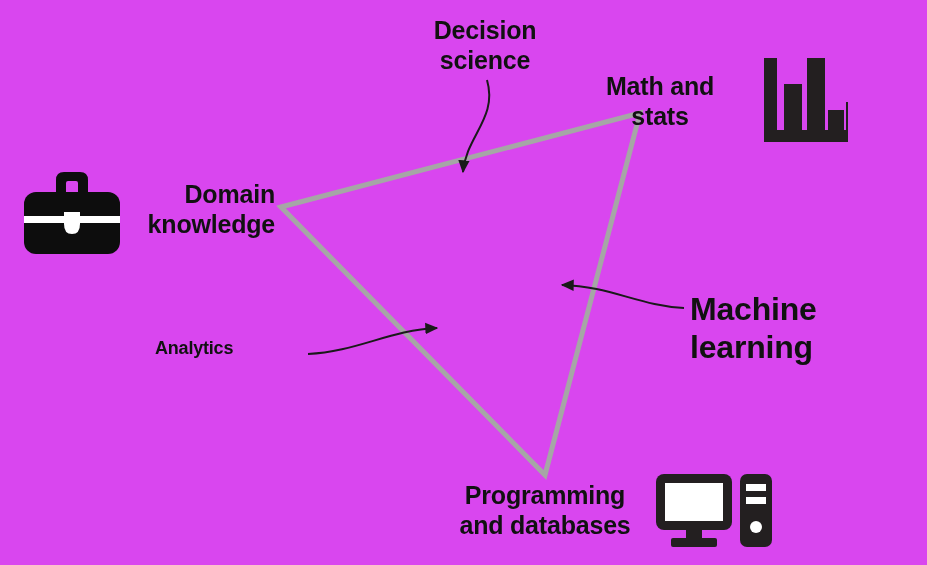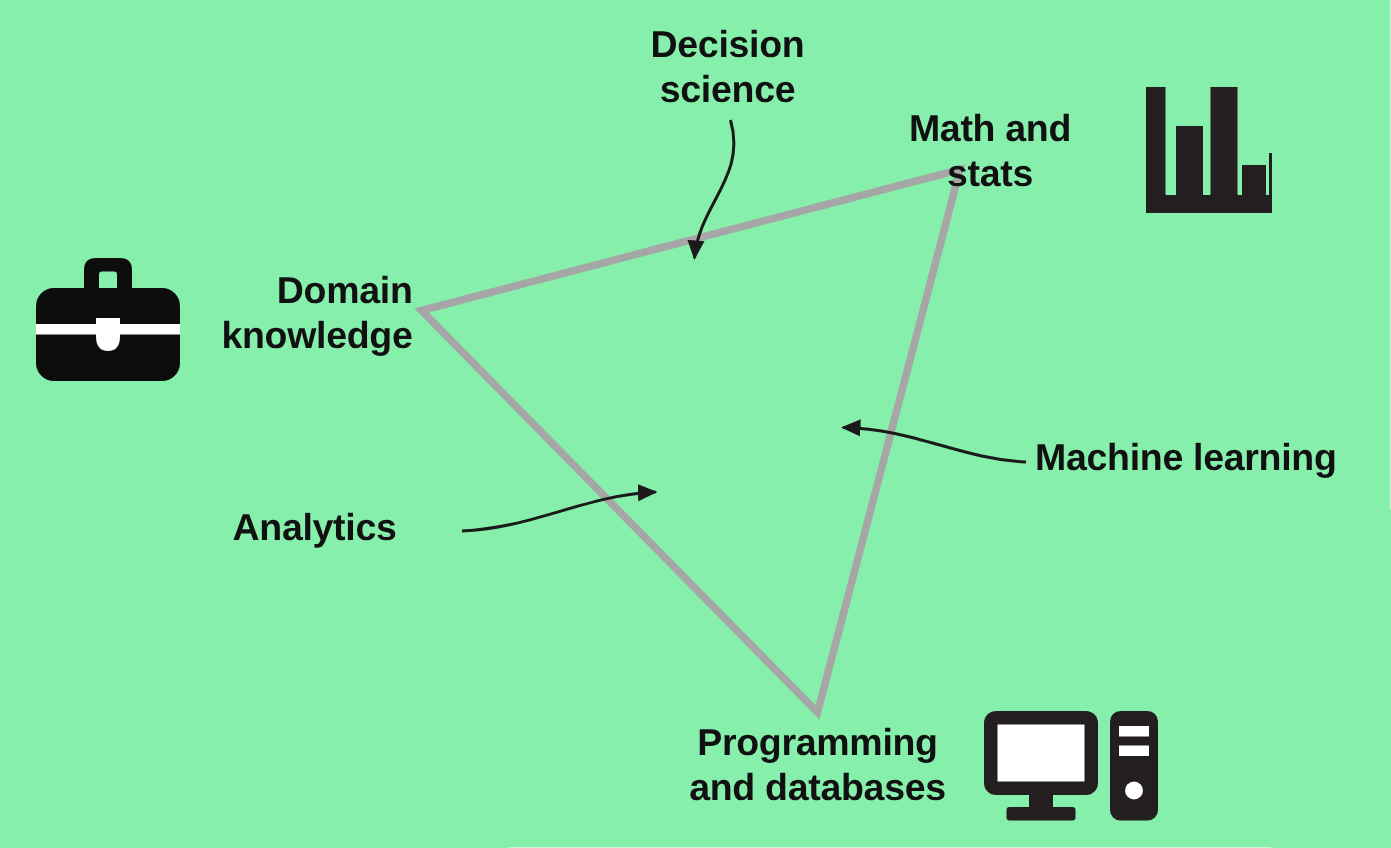--- a/index.html
+++ b/index.html
@@ -7,21 +7,21 @@
     padding: 0;
     background: #ffffff;
   }
   body {
     font-family: "Liberation Sans", sans-serif;
   }
   #canvas {
     position: relative;
     width: 927px;
     height: 565px;
-    background: #86efac;
+    background: #d946ef;
     overflow: hidden;
   }
   #diagram-svg {
     position: absolute;
     left: 0;
     top: 0;
     width: 927px;
     height: 565px;
   }
   .label {
@@ -44,25 +44,25 @@
   #label-math-stats {
     left: 580px; top: 72px; width: 160px;
     font-size: 25px;
   }
   #label-domain-knowledge {
     left: 125px; top: 180px; width: 150px;
     font-size: 25px;
   }
   #label-machine-learning {
     left: 690px; top: 291px; width: 230px;
-    font-size: 25px;
+    font-size: 32px;
   }
   #label-analytics {
     left: 155px; top: 338px; width: 145px;
-    font-size: 25px;
+    font-size: 18px;
   }
   #label-programming-databases {
     left: 445px; top: 481px; width: 200px;
     font-size: 25px;
   }
   .icon-box { position: absolute; }
   #icon-briefcase { left: 20px; top: 166px; width: 104px; height: 92px; }
   #icon-barchart  { left: 762px; top: 56px;  width: 86px;  height: 88px; }
   #icon-computer  { left: 654px; top: 472px; width: 120px; height: 78px; }
 </style>

